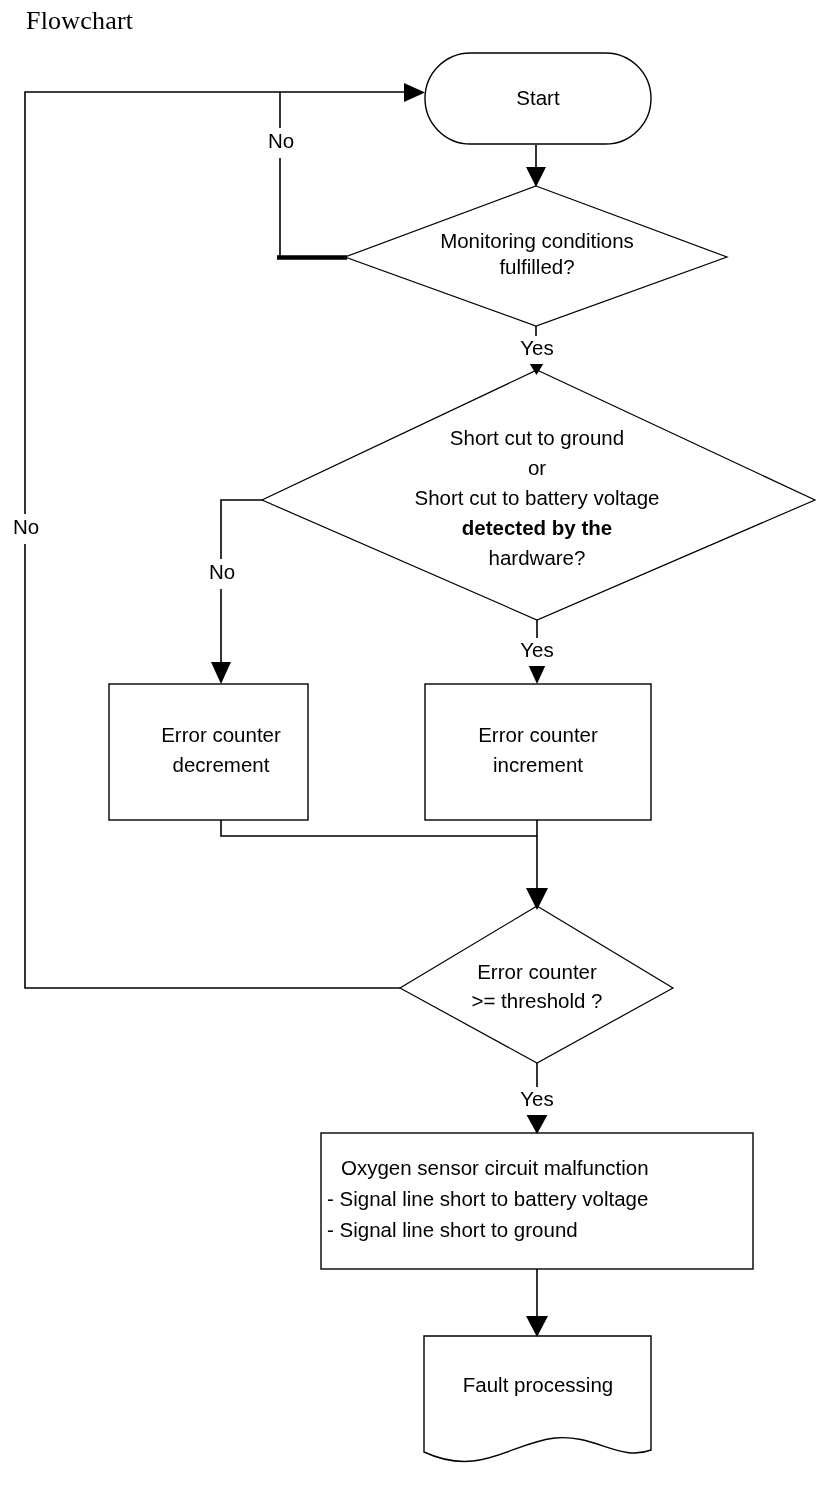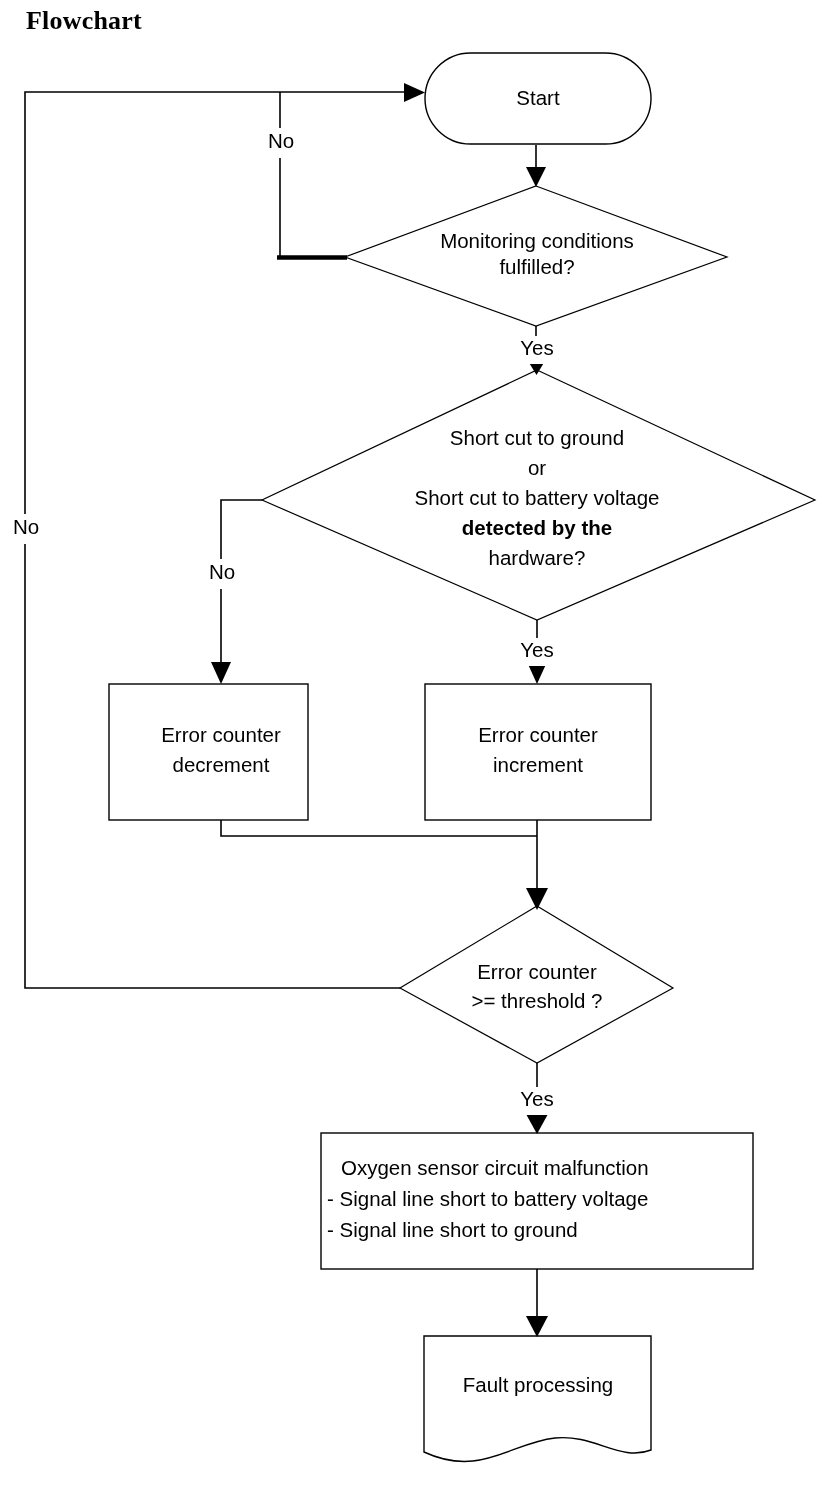--- a/index.html
+++ b/index.html
@@ -12,21 +12,21 @@
     height: 1488px;
     font-family: "Liberation Sans", sans-serif;
     overflow: hidden;
     position: relative;
   }
   #page-title {
     position: absolute;
     left: 26px;
     top: 6px;
     font-family: "Liberation Serif", serif;
-    font-weight: bold;
+    font-weight: normal;
     font-size: 26px;
     color: #000000;
     letter-spacing: 0.2px;
   }
   #flow-svg {
     position: absolute;
     left: 0;
     top: 0;
     width: 832px;
     height: 1488px;

